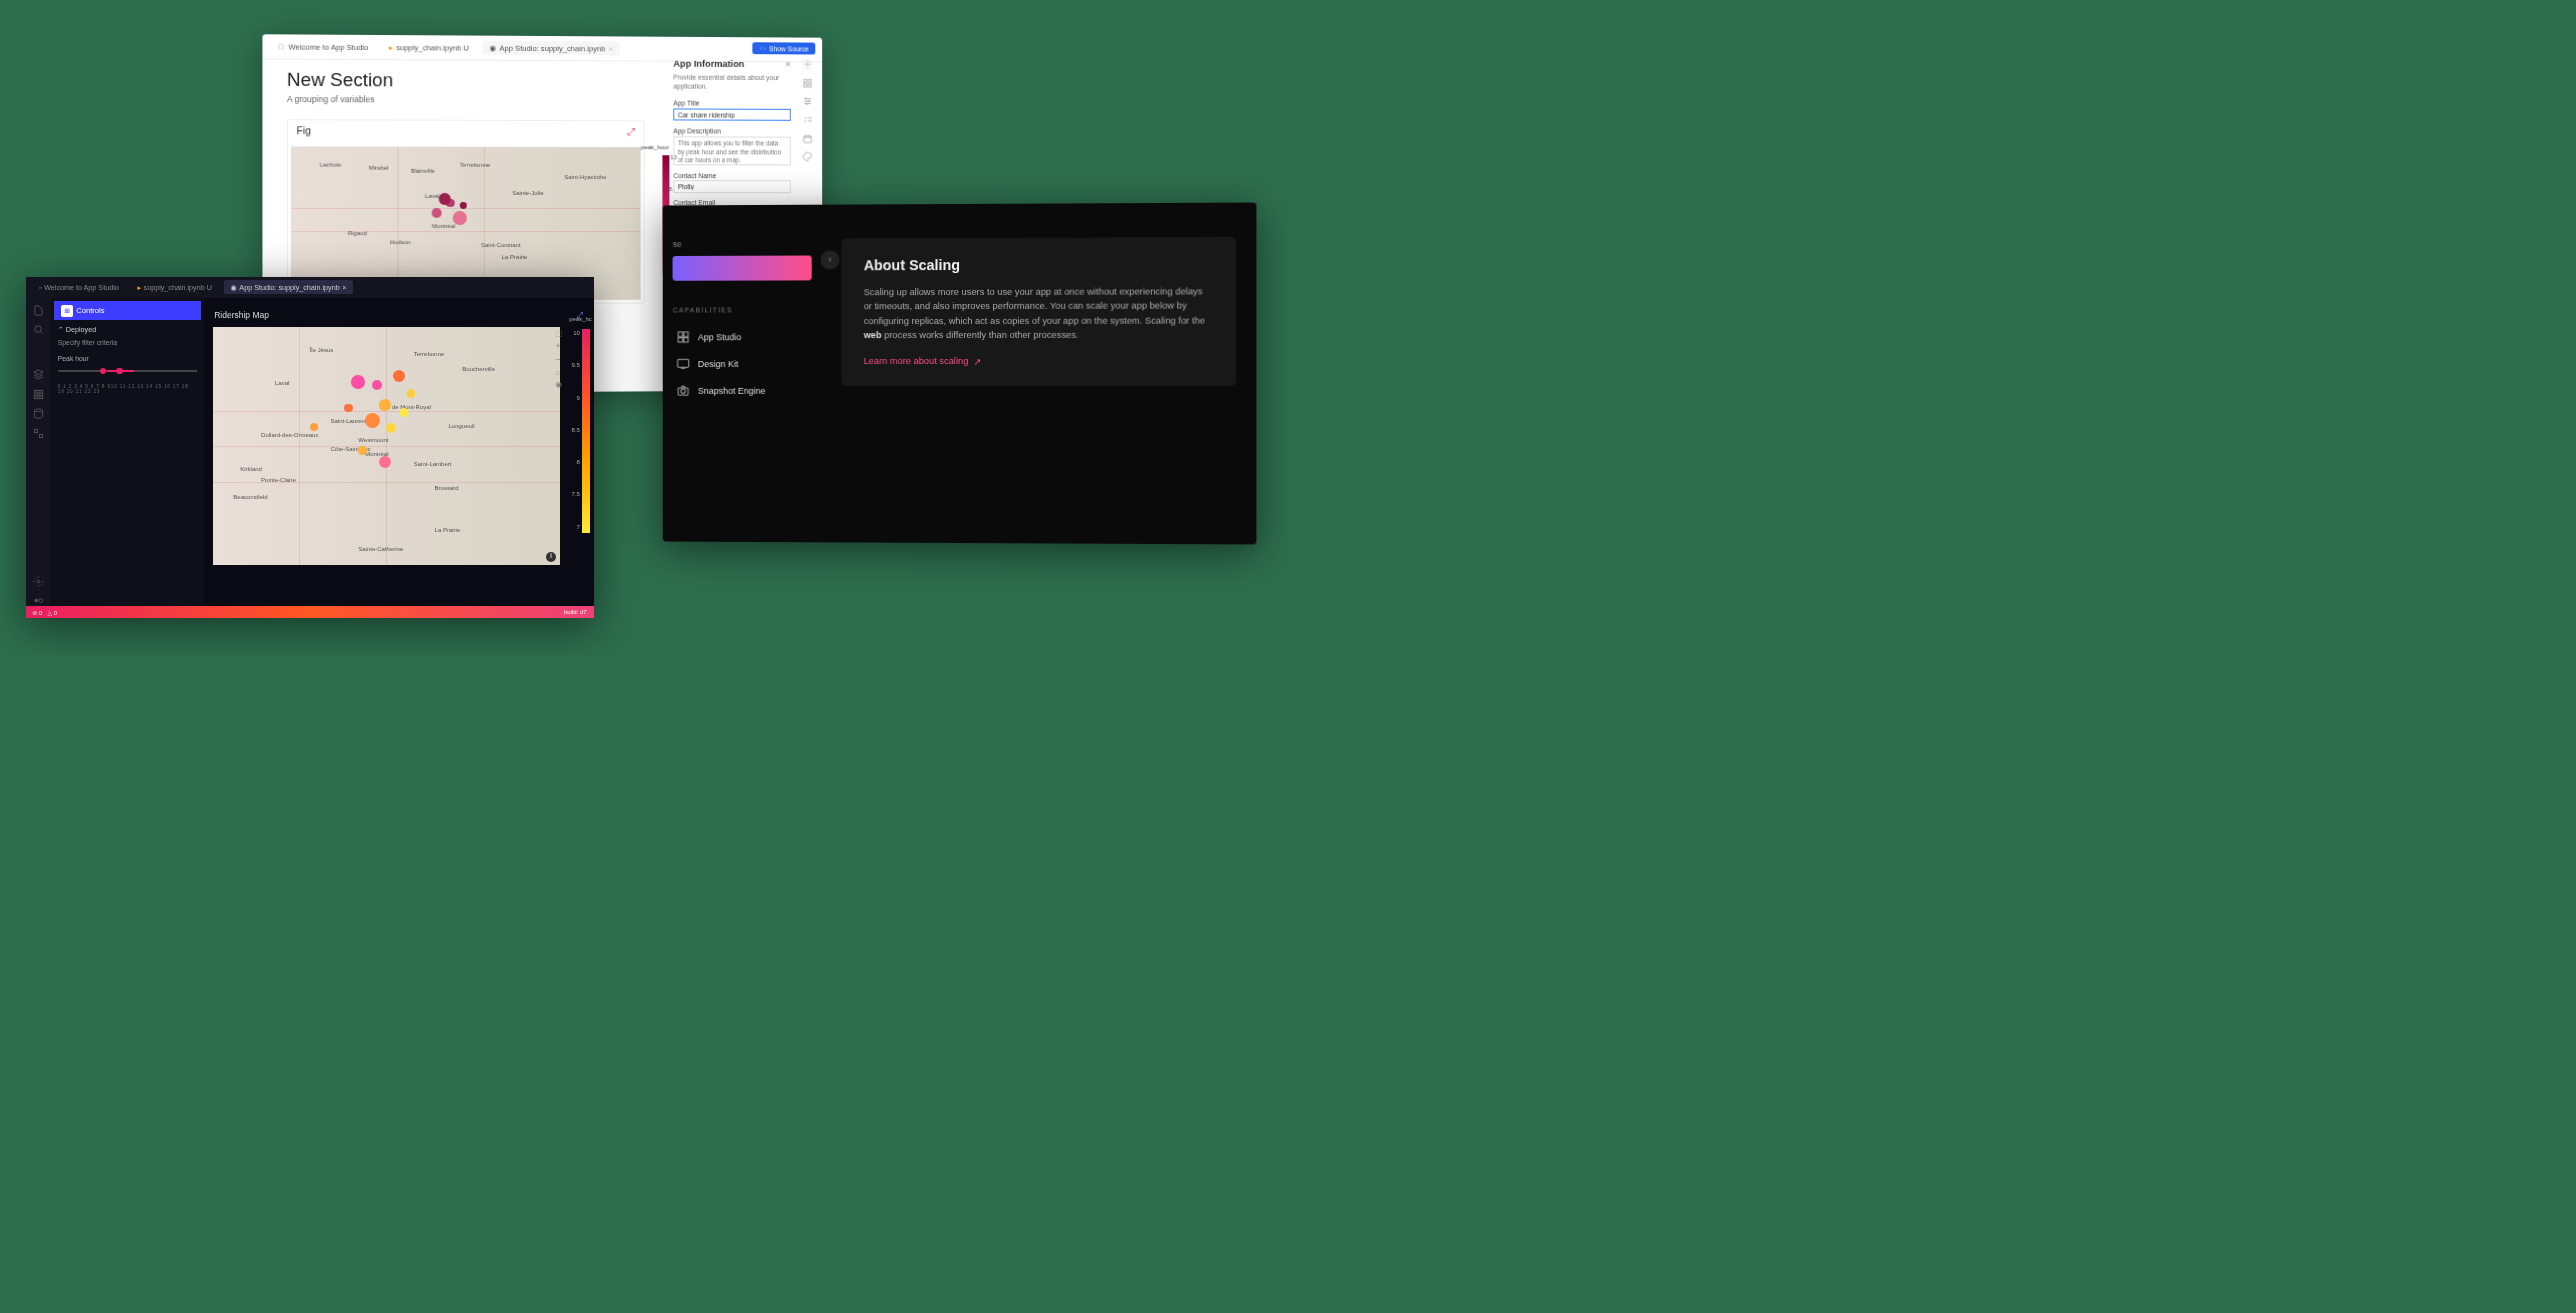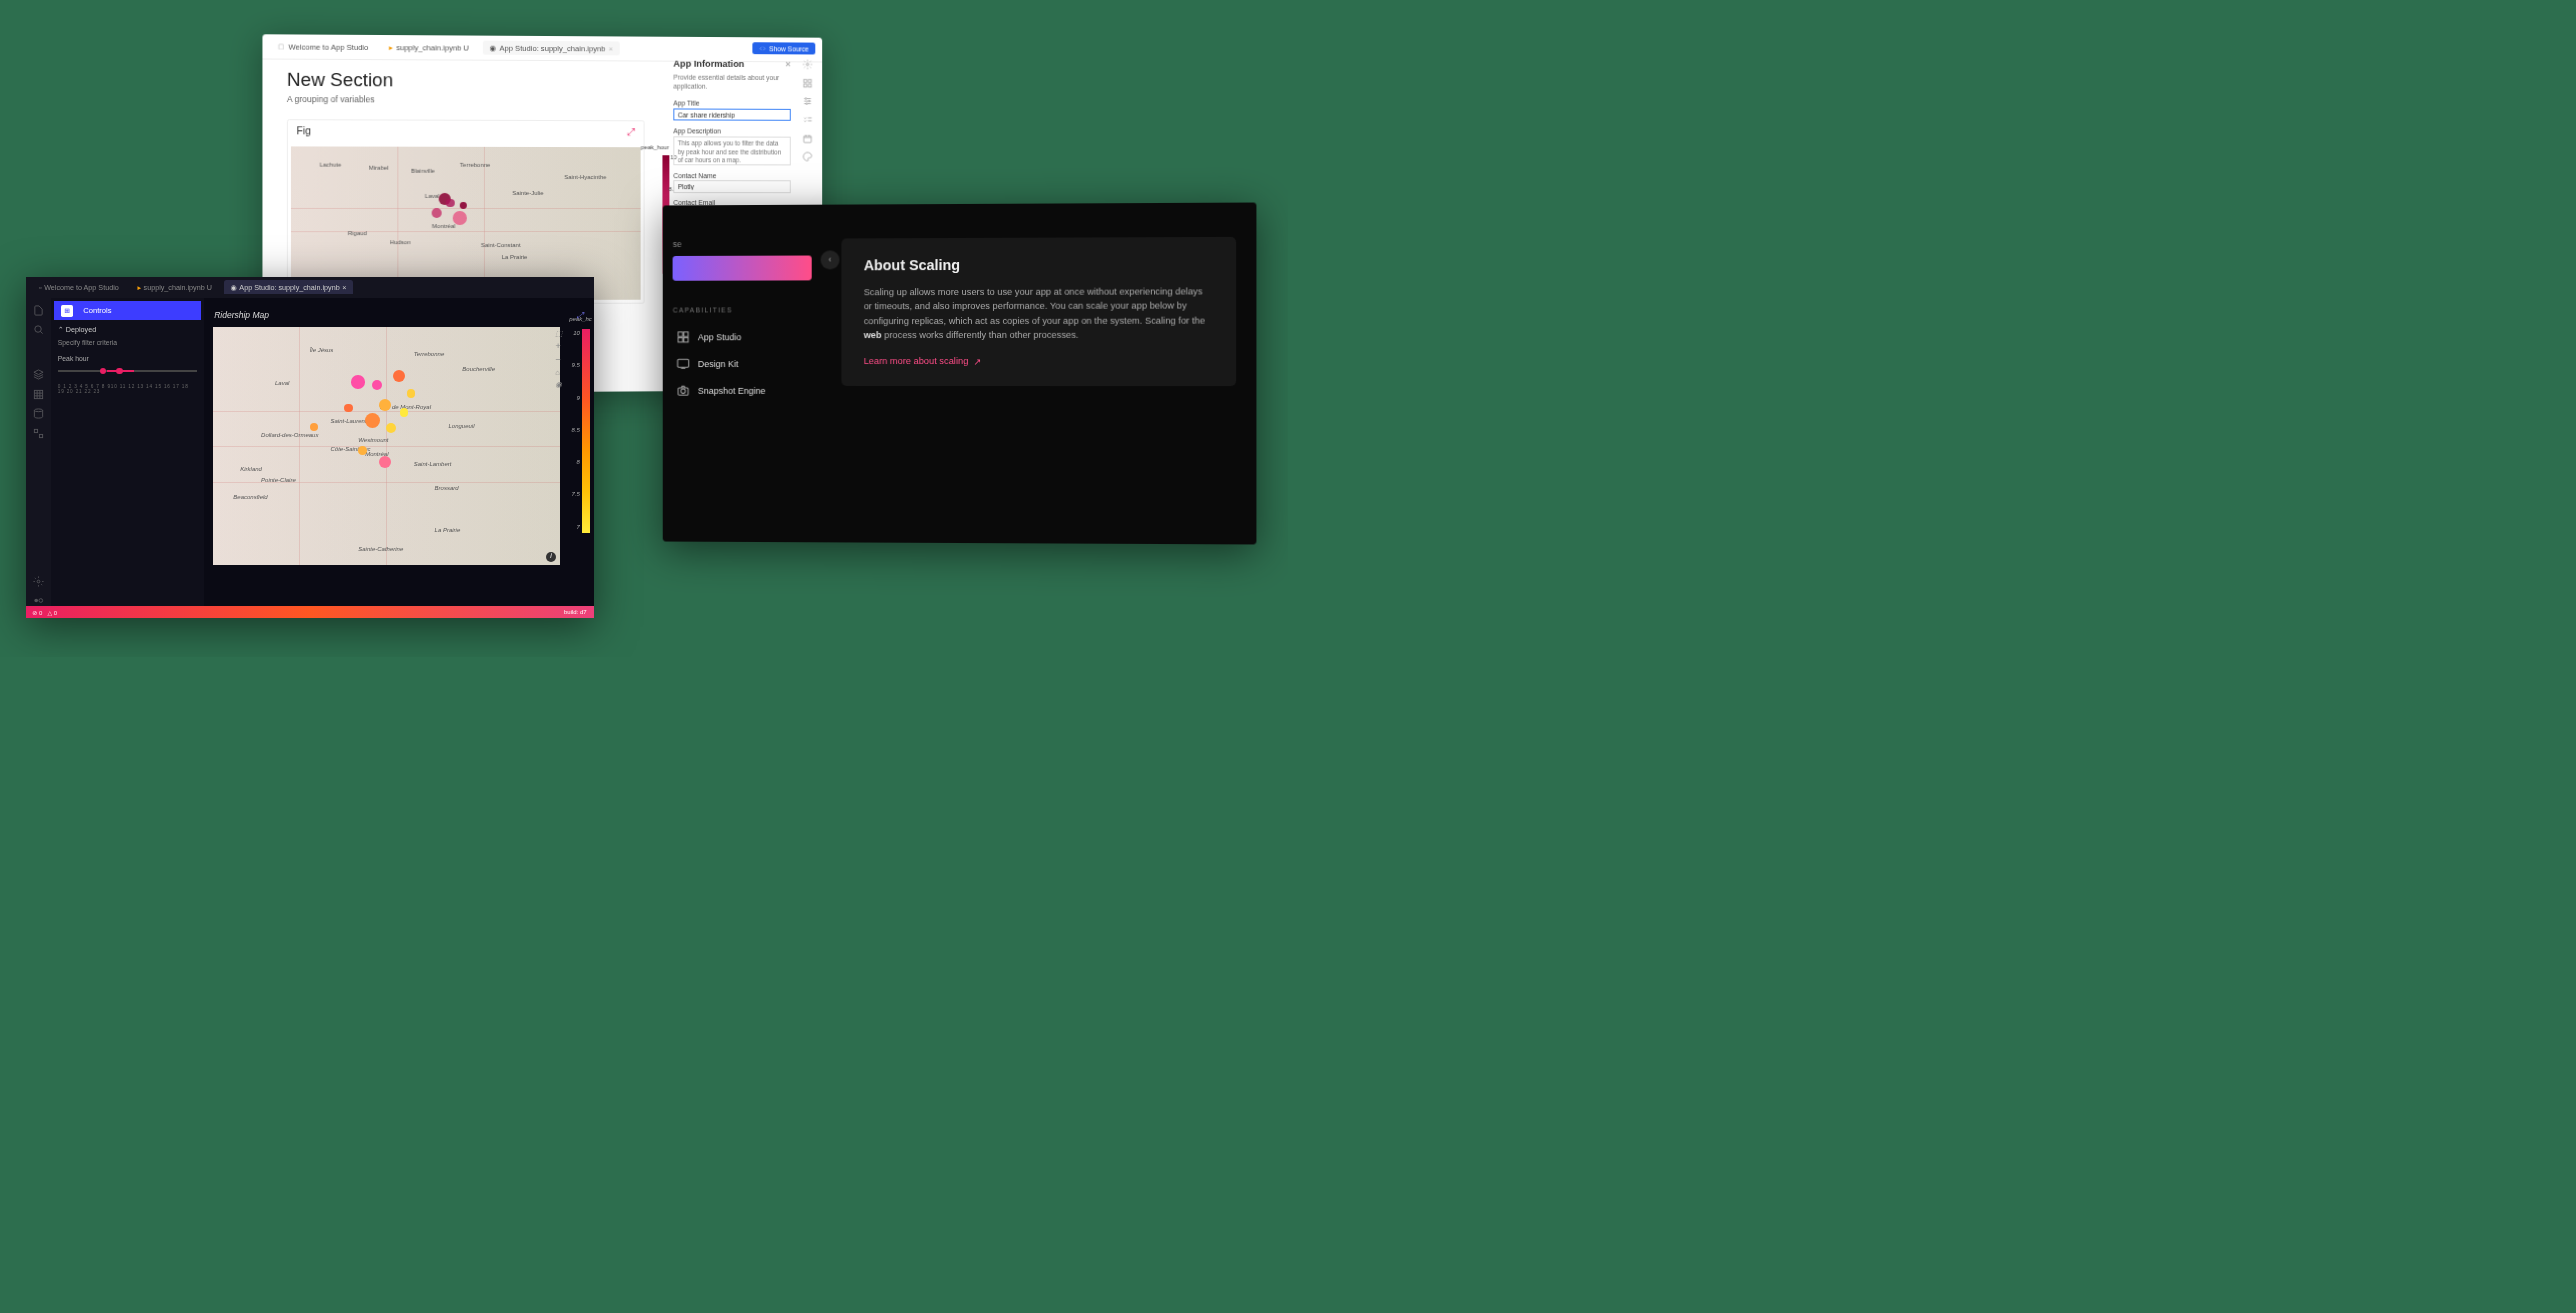--- a/index.html
+++ b/index.html
@@ -61,32 +61,32 @@
   background: #1a1a2e; border-radius: 2.5px; box-shadow: 0 8.5px 42px rgba(0,0,0,0.5);
   display:flex; flex-direction:column;
 }
 .tabs-dark { display:flex; gap:5.1px; padding:3.4px 6.8px; font-size:7.2px; color:#888; align-items:center; background:#14141f; }
 .tab-dark { padding:2.5px 6.8px; display:flex; align-items:center; gap:2.5px; }
 .tab-dark.active { background:#2a2a44; color:#ccc; border-radius:2.5px 2.5px 0 0; }
 .dark-body { flex:1; display:flex; }
 .iconcol-dark { width:25.5px; background:#14141f; display:flex; flex-direction:column; align-items:center; gap:8.5px; padding-top:6.8px; }
 .ic-dk { width:11px; height:11px; opacity:0.55; }
 .side-dark { width: 153px; background:#0f0f1a; padding:6.8px; color:#aaa; font-size:7.6px; }
-.controls-hdr { background:#3d3dff; color:#fff; padding:3.4px 6.8px; font-size:7.6px; display:flex; align-items:center; gap:10px; margin:-3.4px -3.4px 5.1px; }
+.controls-hdr { background:#3d3dff; color:#fff; padding:3.4px 6.8px; font-size:7.6px; display:flex; align-items:center; gap:3px; margin:-3.4px -3.4px 5.1px; }
 .ctrl-ic { width:12px; height:12px; background:#fff; border-radius:1.7px; display:flex; align-items:center; justify-content:center; color:#3d3dff; font-size:6.8px; }
 .filters-hdr { font-size:7.2px; color:#ccc; margin:5.1px 0; }
 .filter-note { font-size:6.8px; color:#888; margin-bottom:8.5px; }
 .slider-label { font-size:6.8px; color:#aaa; margin:5.1px 0 3.4px; }
 .slider-wrap { position:relative; height:17px; }
 .slider-track { position:absolute; left:0; right:0; top:5.1px; height:1.7px; background:#444; }
 .slider-fill { position:absolute; left:35%; width:20%; top:5.1px; height:1.7px; background:#e91e63; }
 .slider-handle { position:absolute; top:2.5px; width:6.8px; height:6.8px; background:#e91e63; border-radius:50%; }
 .slider-ticks { font-size:4.7px; color:#666; letter-spacing:0.8px; margin-top:1.7px; }
 
-.map-pane { flex:1; background:#0a0a14; padding:8.5px; position:relative;font-style:italic; }
+.map-pane { flex:1; background:#0a0a14; padding:8.5px; position:relative; }
 .map-title-dk { font-size:8.5px; color:#ddd; padding:3.4px 1.7px 6.8px; display:flex; justify-content:space-between; }
 .expand-dk { color:#7c7cff; }
 .map-canvas-dk { background:#f0f4ec; height: 238px; position:relative; margin-right:25.5px; }
 .legend-dk { position:absolute; right:3.4px; top:31px; width:8.5px; height:204px;
   background: linear-gradient(#e91e63 0%, #ff5722 35%, #ff9800 60%, #ffc107 80%, #ffeb3b 100%); }
 .legend-dk-label { position:absolute; right:1.7px; top:18.7px; font-size:6px; color:#aaa; }
 .legend-dk-tick { position:absolute; right:13.6px; font-size:6px; color:#aaa; }
 
 .dark-footer { height:12px; background: linear-gradient(90deg,#e91e63 0%, #ff5722 50%, #ec407a 100%); display:flex; justify-content:space-between; align-items:center; padding:0 6.8px; font-size:6px; color:#fff; }
 .foot-icons { display:flex; gap:5.1px; opacity:0.9; }

